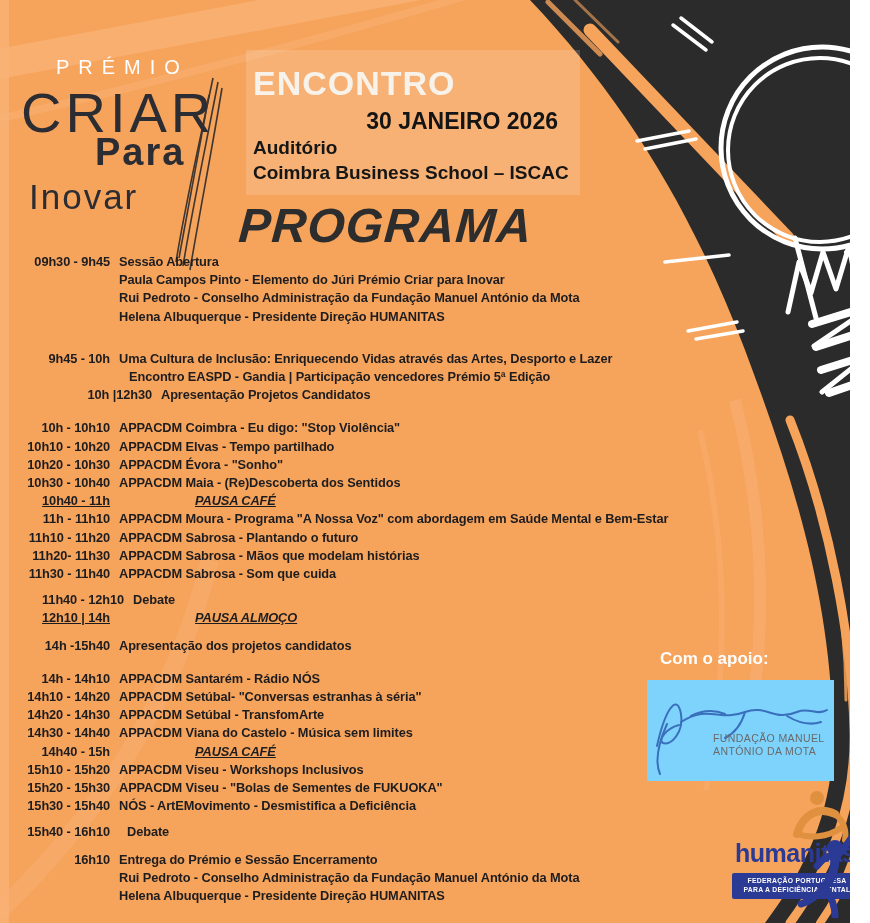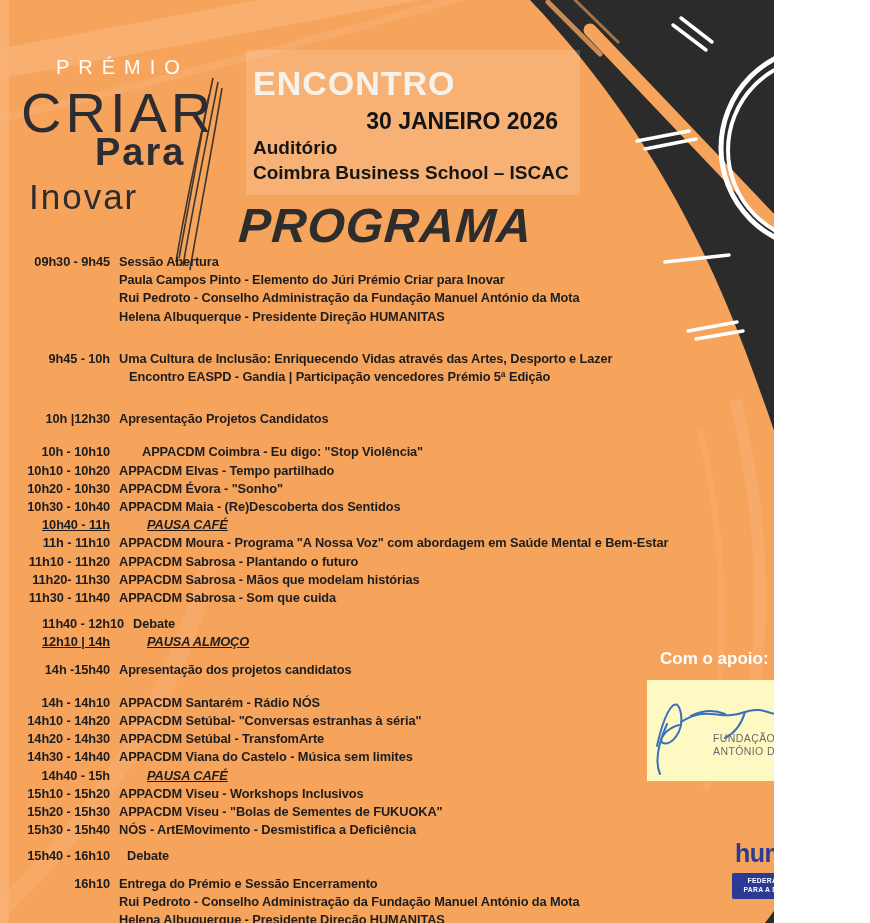--- a/index.html
+++ b/index.html
@@ -1,41 +1,41 @@
 <!DOCTYPE html>
 <html><head>
 <meta charset="utf-8">
 <style>
   html,body{margin:0;padding:0;}
   body{font-family:"Liberation Sans",sans-serif;}
-  .poster{position:relative;width:774px;height:923px;overflow:hidden;background:#F6A35B;}
+  .poster{position:relative;width:850px;height:923px;overflow:hidden;background:#F6A35B;}
   .abs{position:absolute;}
   svg{display:block;}
   
   .logo-premio{left:56px;top:56px;font-size:20px;letter-spacing:9px;color:#ffffff;font-weight:400;z-index:4;}
   .logo-criar{left:21px;top:80px;font-size:56px;letter-spacing:4px;color:#2c2c33;font-weight:400;z-index:4;}
   .logo-para{left:95px;top:131px;font-size:38px;letter-spacing:2px;color:#2c2c33;z-index:4;font-weight:bold;}
   .logo-inovar{left:29px;top:177px;font-size:35px;letter-spacing:2px;color:#2c2c33;z-index:4;}
   
   .header-box{left:246px;top:50px;width:334px;height:145px;background:rgba(255,255,255,0.16);z-index:3;}
   .title-encontro{left:253px;top:64px;font-size:34px;font-weight:bold;color:#f7f2ea;letter-spacing:1px;z-index:4;}
   .title-date{left:253px;top:108px;width:305px;text-align:right;font-size:23px;font-weight:bold;color:#141414;z-index:4;}
   .venue1{left:253px;top:137px;font-size:19px;font-weight:bold;color:#161616;z-index:4;}
   .venue2{left:253px;top:162px;font-size:19px;font-weight:bold;color:#161616;z-index:4;}
   .programa{left:239px;top:198px;font-size:48px;font-weight:bold;font-style:italic;color:#2d2d2e;letter-spacing:1px;transform:skewX(-4deg);z-index:4;}
   
   .schedule{left:0;top:253px;width:705px;z-index:5;}
   .row{display:flex;line-height:18.2px;font-size:12.8px;font-weight:bold;color:#1d1d1f;white-space:nowrap;letter-spacing:-0.1px;}
   .row .time{flex:0 0 110px;width:110px;text-align:right;}
   .row .desc{margin-left:9px;}
-  .row.pausa .desc{margin-left:37px;font-style:italic;text-decoration:underline;}
+  .row.pausa .desc{margin-left:85px;font-style:italic;text-decoration:underline;}
   .row.u-time .time{text-decoration:underline;}
   
   .apoio-label{left:660px;top:649px;font-size:17px;font-weight:bold;color:#ffffff;z-index:6;}
-  .support-box{left:647px;top:680px;width:187px;height:101px;background:#fef9c3;z-index:6;}
+  .support-box{left:647px;top:680px;width:187px;height:101px;background:#7dd3fc;z-index:6;}
   .foundation-name{position:absolute;left:66px;top:52px;font-size:10.5px;color:#6a6a6a;line-height:13px;letter-spacing:0.4px;}
   
   .hum-word{left:735px;top:839px;font-size:25px;font-weight:bold;color:#2b3a94;letter-spacing:-0.5px;z-index:7;}
   .hum-ribbon{left:732px;top:873px;width:130px;height:26px;background:#2b3a94;border-radius:2px;text-align:center;z-index:7;padding-top:3px;box-sizing:border-box;}
   .hum-ribbon span{display:block;font-size:6.8px;line-height:9px;font-weight:bold;color:#ffffff;letter-spacing:0.3px;}
   .hum-figures{left:783px;top:786px;z-index:8;}
   .bg-art{left:0;top:0;z-index:1;}
   .pencil{left:0;top:0;z-index:4;}
 </style>
 </head>
@@ -137,26 +137,26 @@
     <div class="row" style="margin-top: 24px;">
       <span class="time">9h45 - 10h</span>
       <span class="desc">Uma Cultura de Inclusão: Enriquecendo Vidas através das Artes, Desporto e Lazer</span>
     </div>
 
     <div class="row">
       <span class="time"></span>
       <span class="desc" style="margin-left: 19px;">Encontro EASPD - Gandia | Participação vencedores Prémio 5ª Edição</span>
     </div>
 
-    <div class="row" style="margin-top: 24px;">
+    <div class="row" style="margin-top: 0; padding-left: 42px;">
       <span class="time">10h |12h30</span>
       <span class="desc">Apresentação Projetos Candidatos</span>
     </div>
 
-    <div class="row" style="margin-top: 15px; gap: 23px;">
+    <div class="row" style="margin-top: 15px;">
       <span class="time">10h - 10h10</span>
       <span class="desc">APPACDM Coimbra - Eu digo: "Stop Violência"</span>
     </div>
 
     <div class="row">
       <span class="time">10h10 - 10h20</span>
       <span class="desc">APPACDM Elvas - Tempo partilhado</span>
     </div>
 
     <div class="row">

